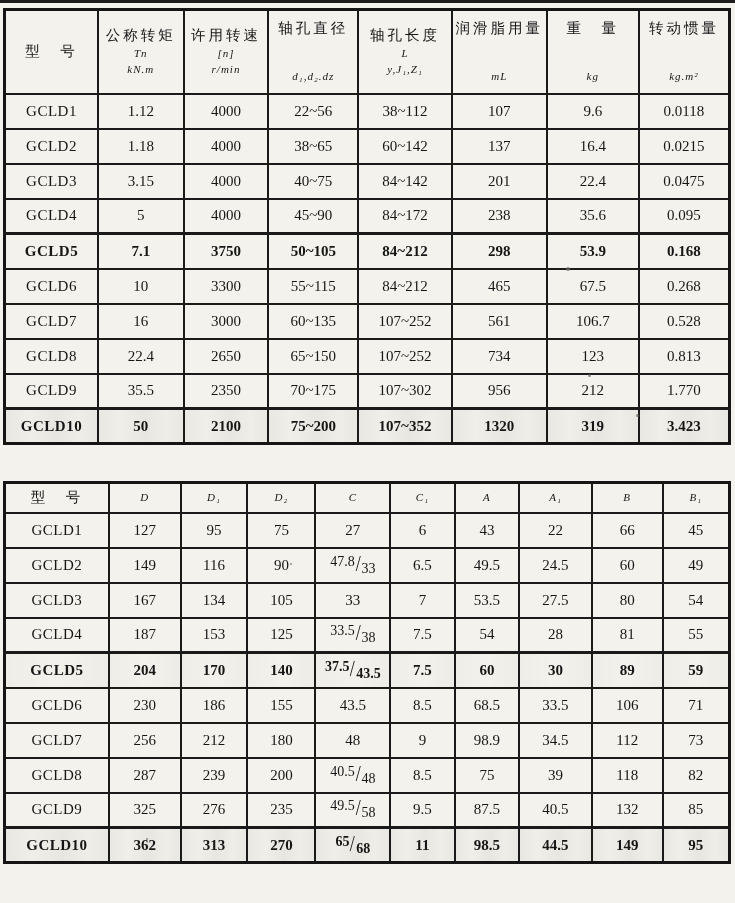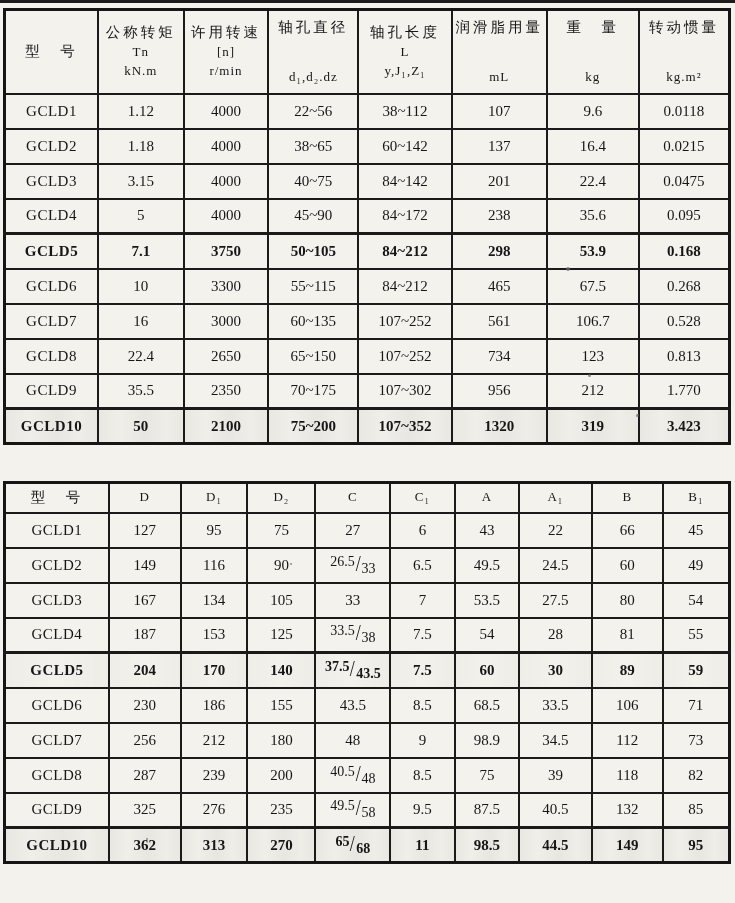--- a/index.html
+++ b/index.html
@@ -34,21 +34,21 @@
     font-size:15px;
     overflow:hidden;
   }
   table{border:3px solid #151515;}
   .t1 thead tr{height:84px;}
   .t1 tbody tr{height:35px;}
   .t2 thead tr{height:30px;}
   .t2 tbody tr{height:35px;}
   th{font-weight:normal;}
   .h-cn{font-size:14.5px;letter-spacing:3px;line-height:1.45;font-family:Liberation Serif, serif;}
-  .h-sym{font-size:13px;letter-spacing:1px;line-height:1.45;}
+  .h-sym{font-size:11px;letter-spacing:1px;line-height:1.45;font-style:italic;}
   .h-gap{margin-top:30px;}
   
   .t1 tbody tr:nth-child(5),.t1 tbody tr:nth-child(10),
   .t2 tbody tr:nth-child(5),.t2 tbody tr:nth-child(10){font-weight:bold;}
   .t1 tbody tr:nth-child(5) td,.t1 tbody tr:nth-child(10) td,
   .t2 tbody tr:nth-child(5) td,.t2 tbody tr:nth-child(10) td{border-top-width:3px;}
   
   .t1 tbody tr:nth-child(10) td,
   .t2 tbody tr:nth-child(10) td{
     background:linear-gradient(90deg,#e9e7e1 0%,#f0eee8 25%,#e8e6e0 55%,#efede7 80%,#e9e7e1 100%);
@@ -283,21 +283,21 @@
           <td>43</td>
           <td>22</td>
           <td>66</td>
           <td>45</td>
         </tr>
         <tr>
           <td class="cell-model">GCLD2</td>
           <td>149</td>
           <td>116</td>
           <td>90</td>
-          <td><span class="fr"><span class="fa">26.5</span><span class="sl">/</span><span class="fb">33</span></span></td>
+          <td><span class="fr"><span class="fa">47.8</span><span class="sl">/</span><span class="fb">33</span></span></td>
           <td>6.5</td>
           <td>49.5</td>
           <td>24.5</td>
           <td>60</td>
           <td>49</td>
         </tr>
         <tr>
           <td class="cell-model">GCLD3</td>
           <td>167</td>
           <td>134</td>

